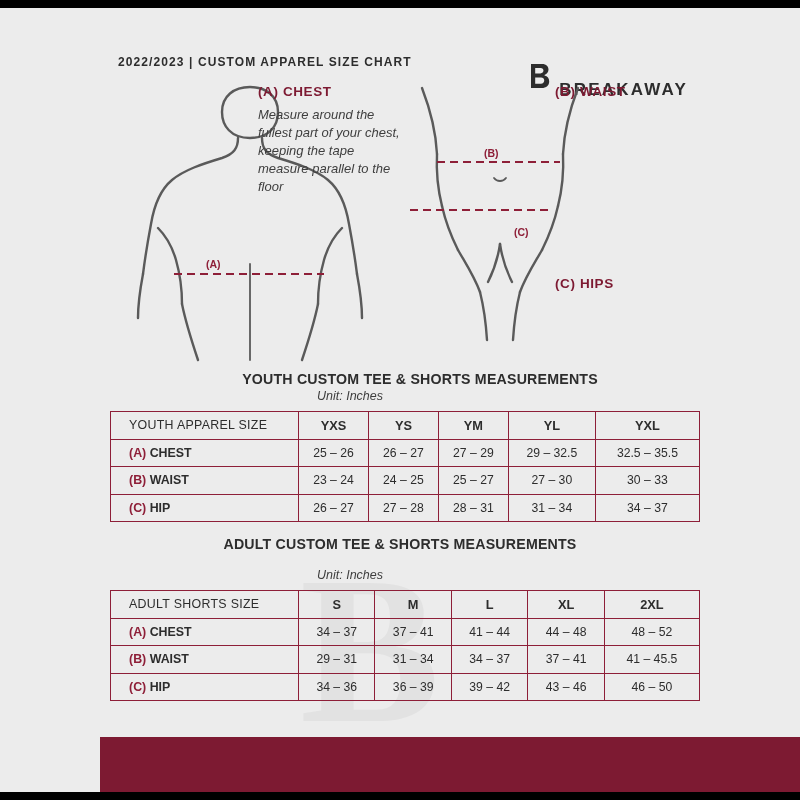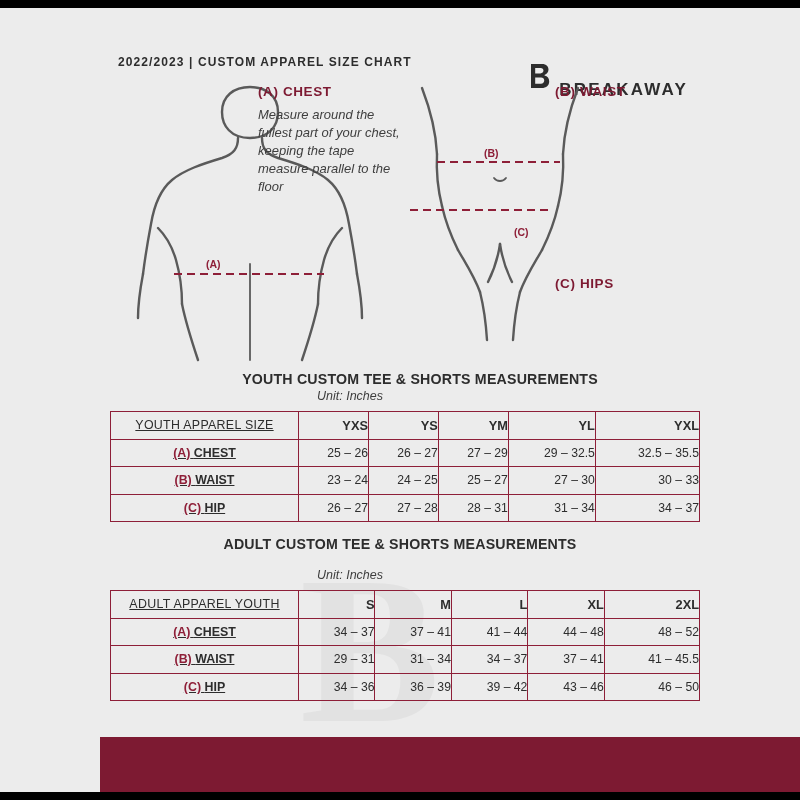--- a/index.html
+++ b/index.html
@@ -110,29 +110,29 @@
     position: absolute;
     border-collapse: collapse;
     width: 590px;
     left: 110px;
   }
   table.sizes th, table.sizes td {
     border: 1px solid #8e1f38;
     height: 27.5px;
     font-size: 12.2px;
     color: #2d2d2d;
-    text-align: right;
+    text-align: center;
     padding: 0;
   }
   table.sizes th.rowhead, table.sizes td.rowhead {
-    text-align: center;
+    text-align: left;
+    padding-left: 18px;
     font-weight: bold;
     width: 188px;
     font-size: 12.4px;
-    text-decoration: underline;
   }
   table.sizes th.rowhead { font-weight: normal; letter-spacing:0.3px; }
   table.sizes th.colhead { font-weight: bold; font-size: 12.8px; }
   table.sizes td { font-weight: normal; }
   .tag { color: #8e1f38; font-weight: bold; }
 
   .footer-bar {
     position: absolute;
     left: 100px; bottom: 8px;
     width: 700px; height: 55px;
@@ -276,21 +276,21 @@
       </tr>
     </tbody>
   </table>
 
   <div class="sect-title" style="top:536px;">ADULT CUSTOM TEE &amp; SHORTS MEASUREMENTS</div>
   <div class="sect-unit" style="top:568px;">Unit: Inches</div>
 
   <table class="sizes" style="top:590px;">
     <thead>
       <tr>
-        <th class="rowhead">ADULT APPAREL YOUTH</th>
+        <th class="rowhead">ADULT SHORTS SIZE</th>
         <th class="colhead">S</th>
         <th class="colhead">M</th>
         <th class="colhead">L</th>
         <th class="colhead">XL</th>
         <th class="colhead">2XL</th>
       </tr>
     </thead>
     <tbody>
       <tr>
         <td class="rowhead"><span class="tag">(A)</span> <span>CHEST</span></td>

